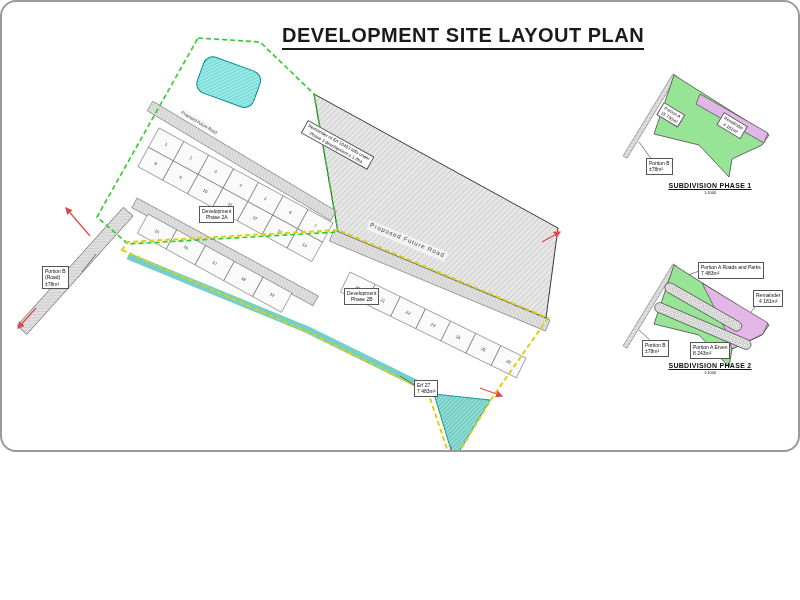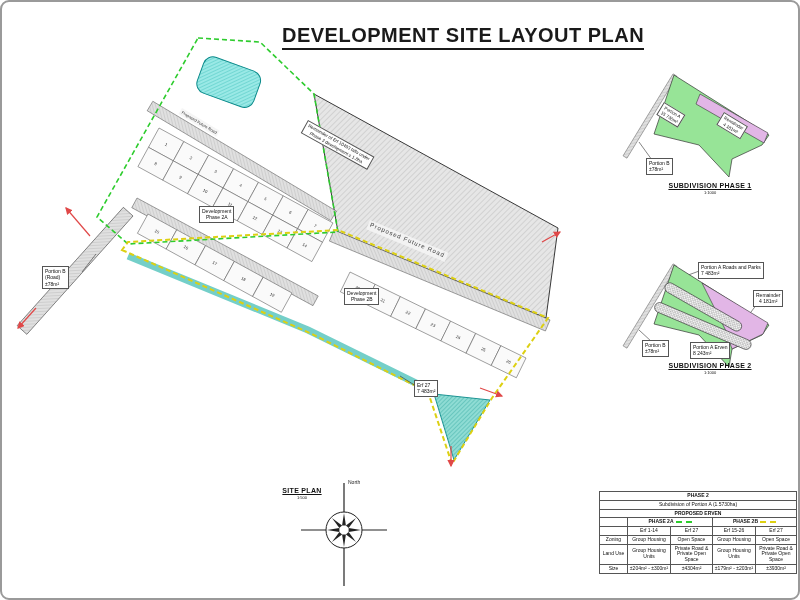--- a/index.html
+++ b/index.html
@@ -1,17 +1,17 @@
 <!DOCTYPE html>
 <html><head>
 <meta charset="utf-8">
 <style>
   html,body{margin:0;padding:0;background:#fff;}
-  .page{position:relative;width:800px;height:600px;box-sizing:border-box;
-        border:2px solid #9a9a9a;border-radius:9px;background:#fff;overflow:hidden;
+  .page{position:relative;width:800px;height:452px;box-sizing:border-box;
+        border:2px solid #9a9a9a;border-radius:16px;background:#fff;overflow:hidden;
         font-family:"Liberation Sans", sans-serif;}
   .title{position:absolute;left:280px;top:22px;z-index:6;font-size:20px;font-weight:bold;
          letter-spacing:.5px;color:#1a1a1a;border-bottom:2px solid #1a1a1a;padding-bottom:1px;}
   svg.draw{position:absolute;left:0;top:0;z-index:1;}
   .lbl{position:absolute;z-index:4;background:#fff;border:1px solid #555;padding:1px 2px;
        font-size:5px;line-height:1.25;color:#111;text-align:center;white-space:nowrap;}
   .lbl.nob{border:none;background:rgba(244,244,244,.9);color:#333;}
   .rot{transform-origin:0 0;}
   .cap{position:absolute;z-index:4;text-align:center;color:#111;}
   .cap .t{font-weight:bold;font-size:7px;text-decoration:underline;letter-spacing:.3px;}

